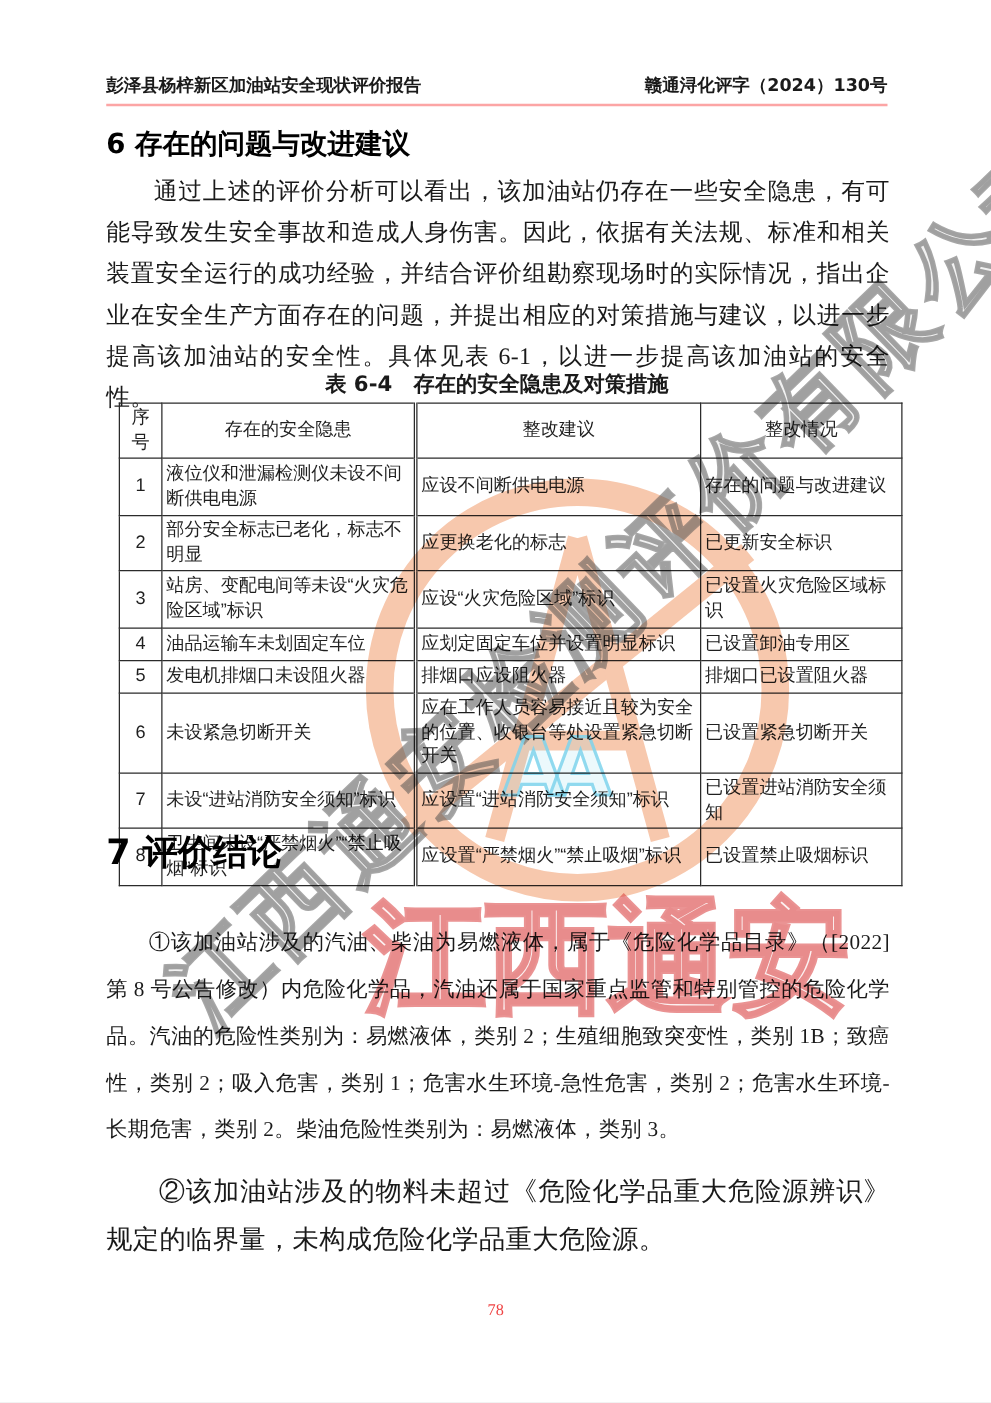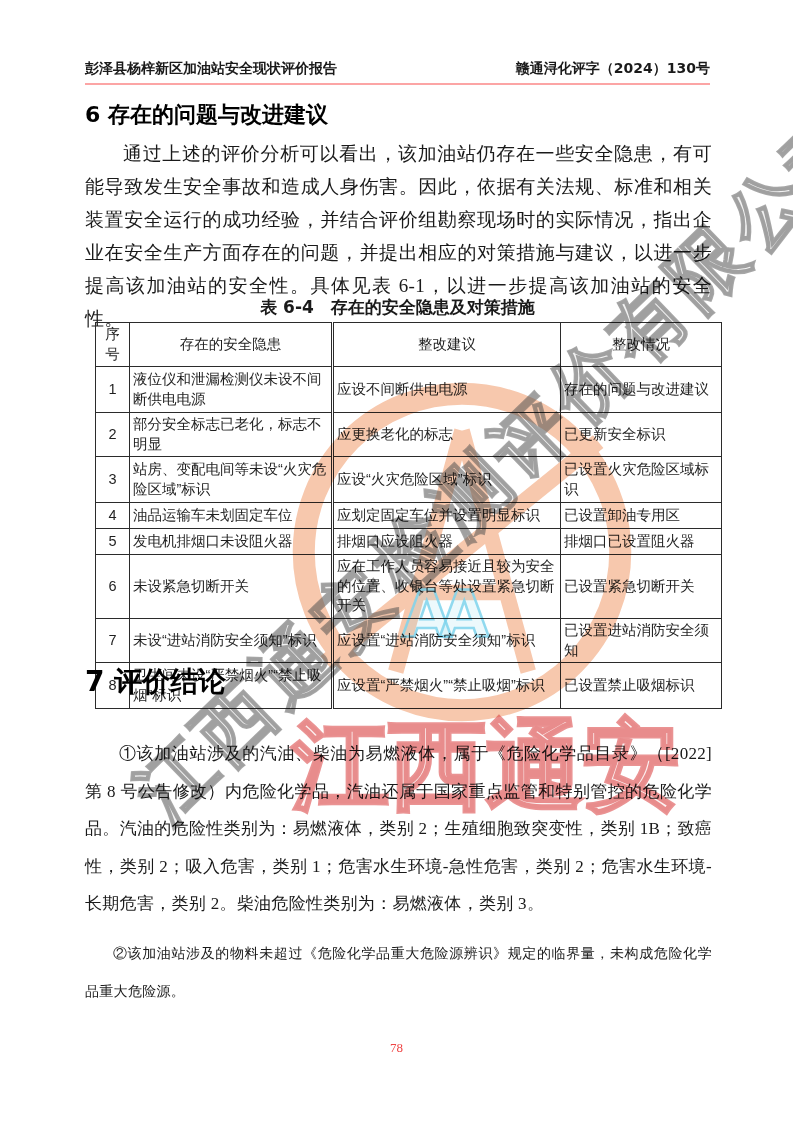--- a/index.html
+++ b/index.html
@@ -68,21 +68,21 @@
     position:absolute;left:85px;top:707px;width:625px;
     font-size:17px;text-indent:2em;letter-spacing:.3px;
   }
   .s7-p1{
     position:absolute;left:85px;top:735px;width:627px;
     font-size:17px;line-height:37.5px;text-align:justify;
     text-indent:2em;letter-spacing:.3px;
   }
   .s7-p2{
     position:absolute;left:85px;top:935px;width:627px;
-    font-size:14px;line-height:37.5px;text-align:justify;
+    font-size:21px;line-height:37.5px;text-align:justify;
     text-indent:2em;letter-spacing:.3px;
   }
   .page-num{
     position:absolute;left:0;top:1040px;width:100%;
     text-align:center;font-size:13px;color:#ef4444;
   }
   
   .wm{position:absolute;pointer-events:none;}
   .wm-layer{
     position:absolute;left:0;top:0;width:793px;height:1122px;

